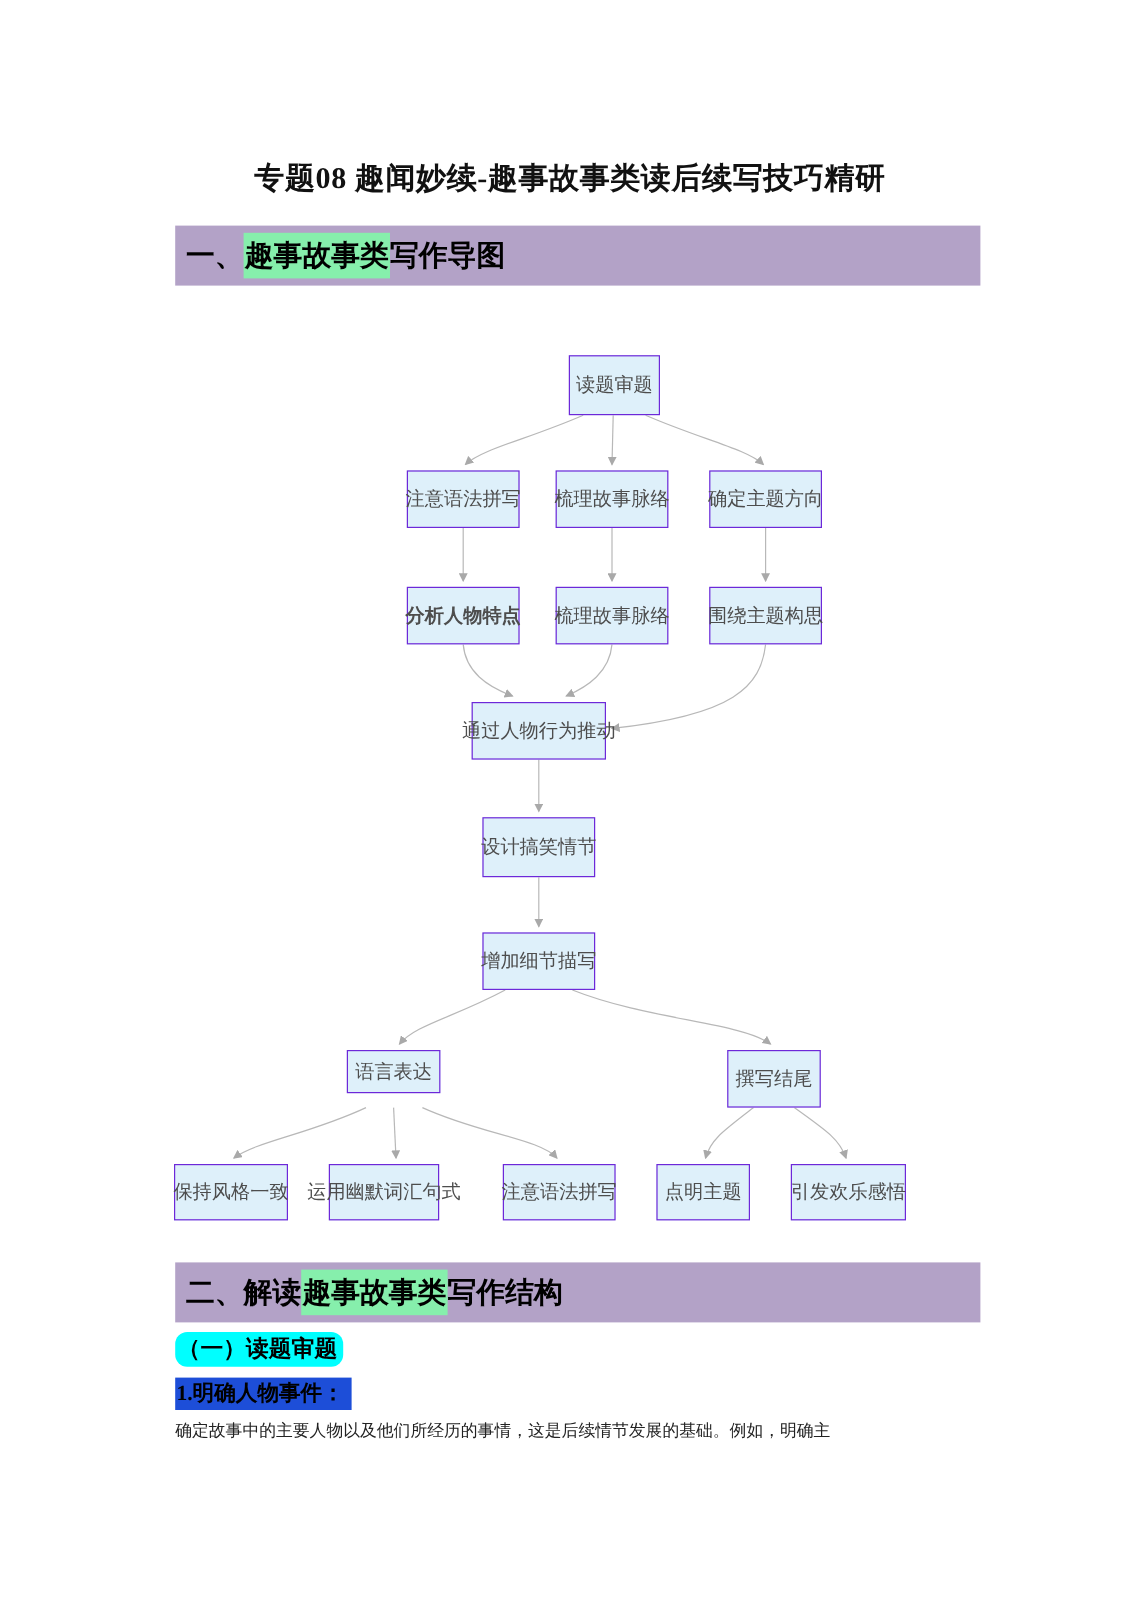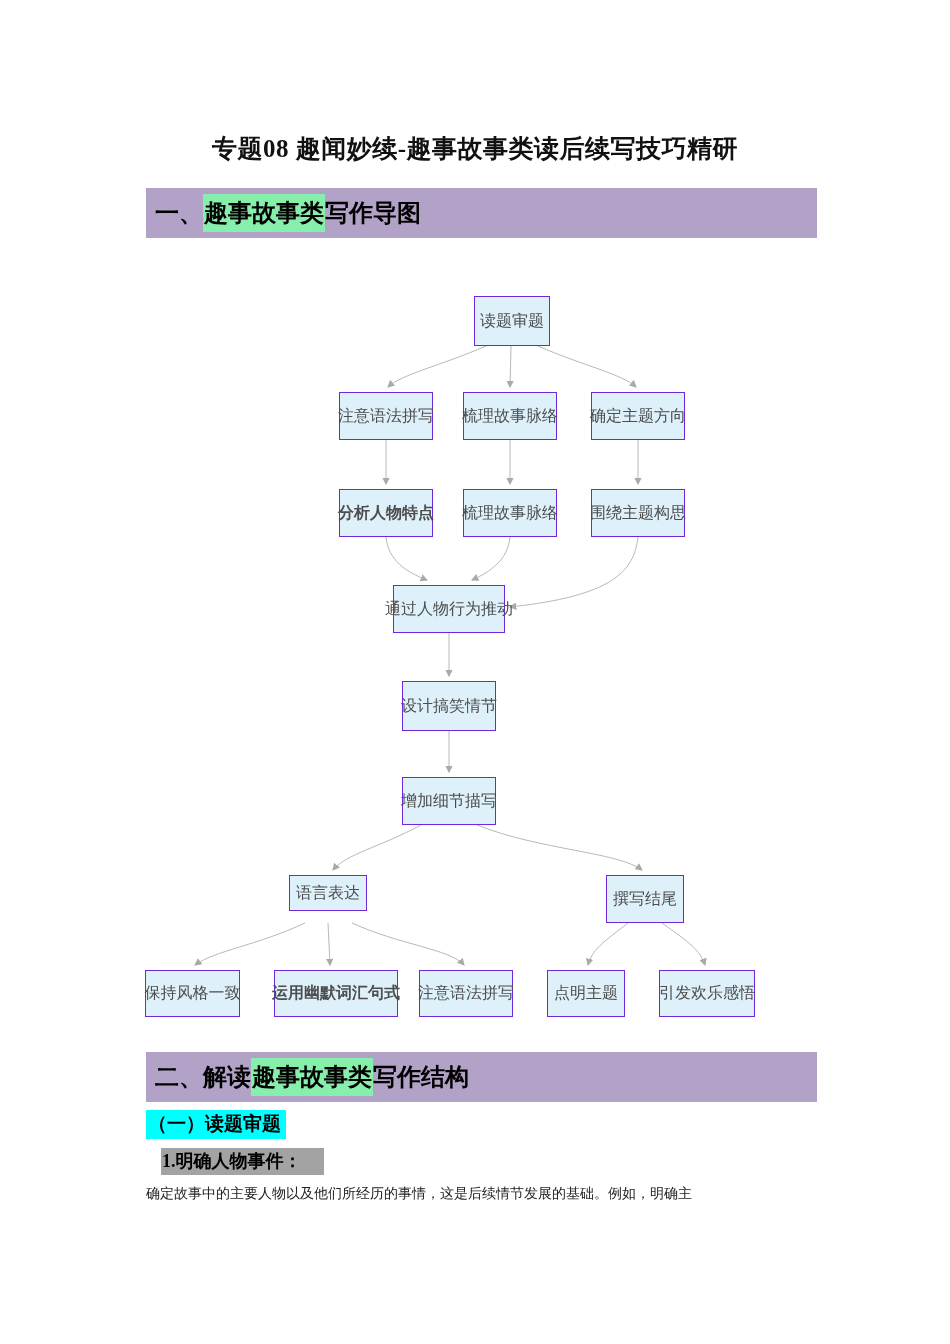--- a/index.html
+++ b/index.html
@@ -39,27 +39,27 @@
     display: flex; align-items: center; justify-content: center;
     font-family: "Liberation Sans", "DejaVu Sans", sans-serif;
     font-size: 16px; color: #4d4d4d;
     white-space: nowrap;
   }
   .subsection-heading {
     position: absolute; top: 1110px; left: 146px;
     background: #00ffff;
     font-size: 19px; font-weight: bold; color: #000;
     padding: 1px 5px 2px 2px;
+    border-radius: 10px;
   }
   .point-heading {
     position: absolute; top: 1148px; left: 146px;
-    background: #a3a3a3;
+    background: #1d4ed8;
     font-size: 18px; font-weight: bold; color: #000;
-    padding: 1px 22px 2px 1px;
-    margin-left: 15px;
+    padding: 1px 6px 2px 1px;
   }
   .body-paragraph {
     position: absolute; top: 1182px; left: 146px; width: 668px;
     font-size: 14px; color: #222;
     line-height: 1.65;
     text-align: justify;
   }
 </style>
 </head>
 <body>
@@ -107,21 +107,21 @@
   <div class="fc-node" style="left:591px; top:112px; width:94px;  height:48px;">确定主题方向</div>
   <div class="fc-node" style="left:339px; top:209px; width:94px;  height:48px;font-weight:bold;">分析人物特点</div>
   <div class="fc-node" style="left:463px; top:209px; width:94px;  height:48px;">梳理故事脉络</div>
   <div class="fc-node" style="left:591px; top:209px; width:94px;  height:48px;">围绕主题构思</div>
   <div class="fc-node" style="left:393px; top:305px; width:112px; height:48px;">通过人物行为推动</div>
   <div class="fc-node" style="left:402px; top:401px; width:94px;  height:50px;">设计搞笑情节</div>
   <div class="fc-node" style="left:402px; top:497px; width:94px;  height:48px;">增加细节描写</div>
   <div class="fc-node" style="left:289px; top:595px; width:78px;  height:36px;">语言表达</div>
   <div class="fc-node" style="left:606px; top:595px; width:78px;  height:48px;">撰写结尾</div>
   <div class="fc-node" style="left:145px; top:690px; width:95px;  height:47px;">保持风格一致</div>
-  <div class="fc-node" style="left:274px; top:690px; width:124px; height:47px;font-weight:bold;">运用幽默词汇句式</div>
+  <div class="fc-node" style="left:274px; top:690px; width:92px; height:47px;">运用幽默词汇句式</div>
   <div class="fc-node" style="left:419px; top:690px; width:94px;  height:47px;">注意语法拼写</div>
   <div class="fc-node" style="left:547px; top:690px; width:78px;  height:47px;">点明主题</div>
   <div class="fc-node" style="left:659px; top:690px; width:96px;  height:47px;">引发欢乐感悟</div>
 </div>
 
 <div class="section-bar bar-two">
   <span>二、解读</span>
     <span class="heading-highlight">趣事故事类</span>
     <span>写作结构</span>
 </div>

